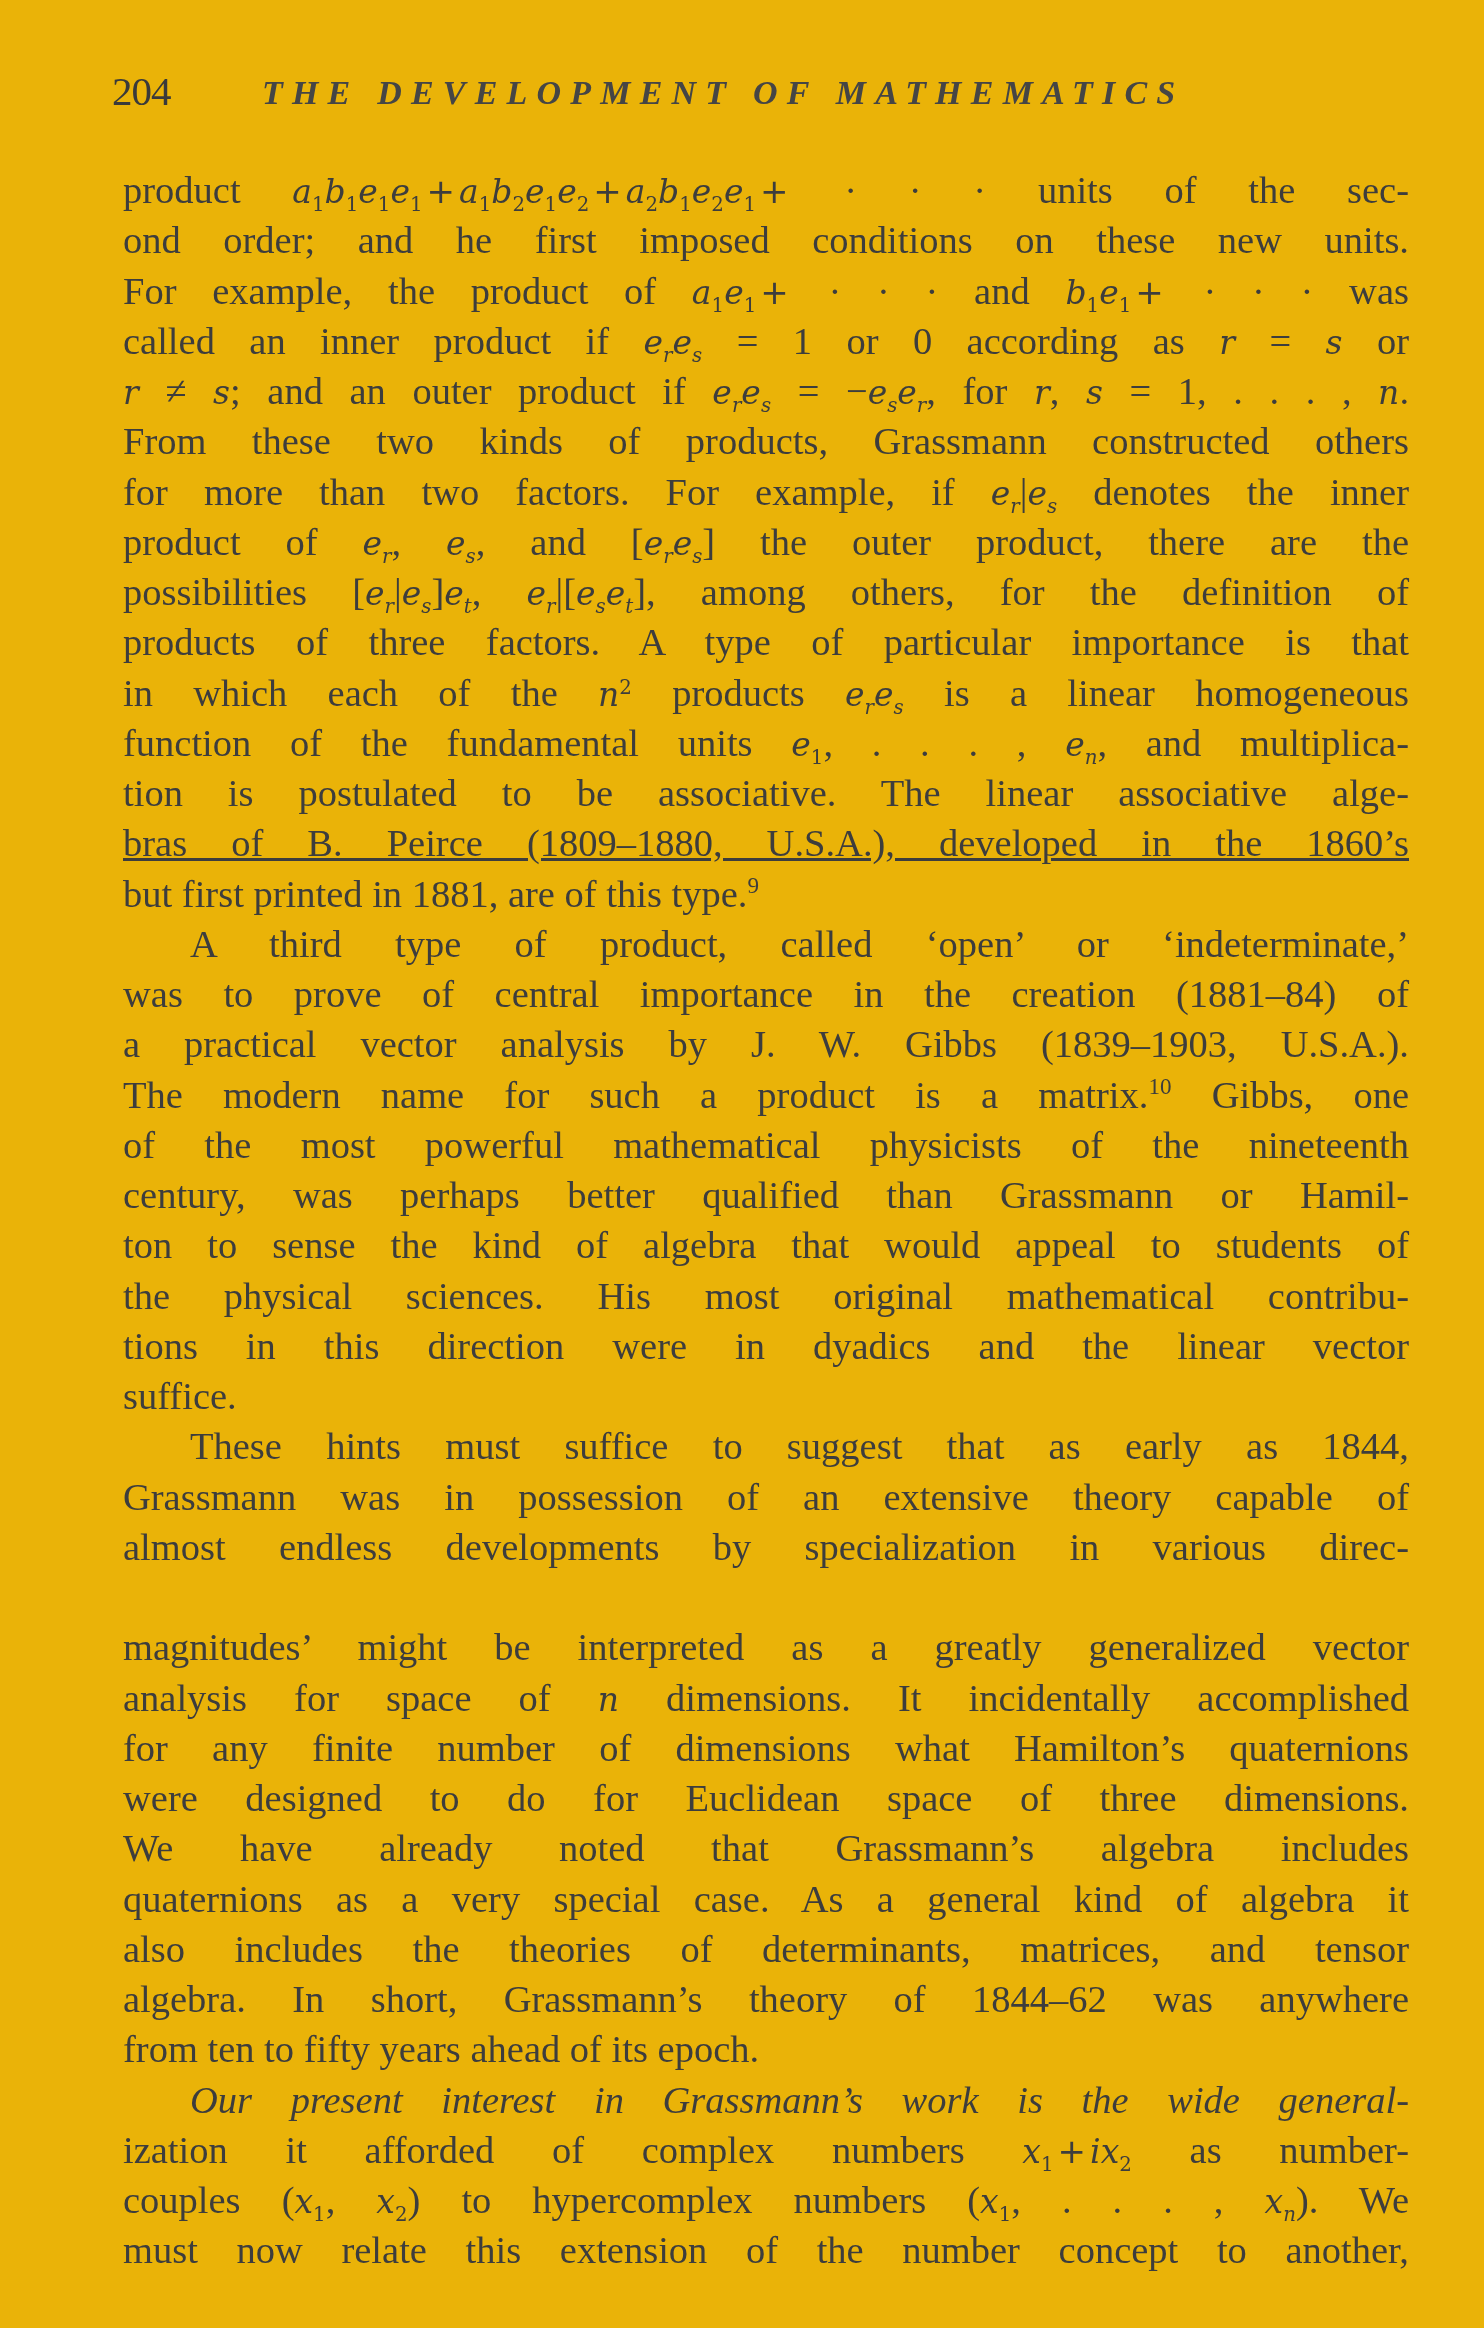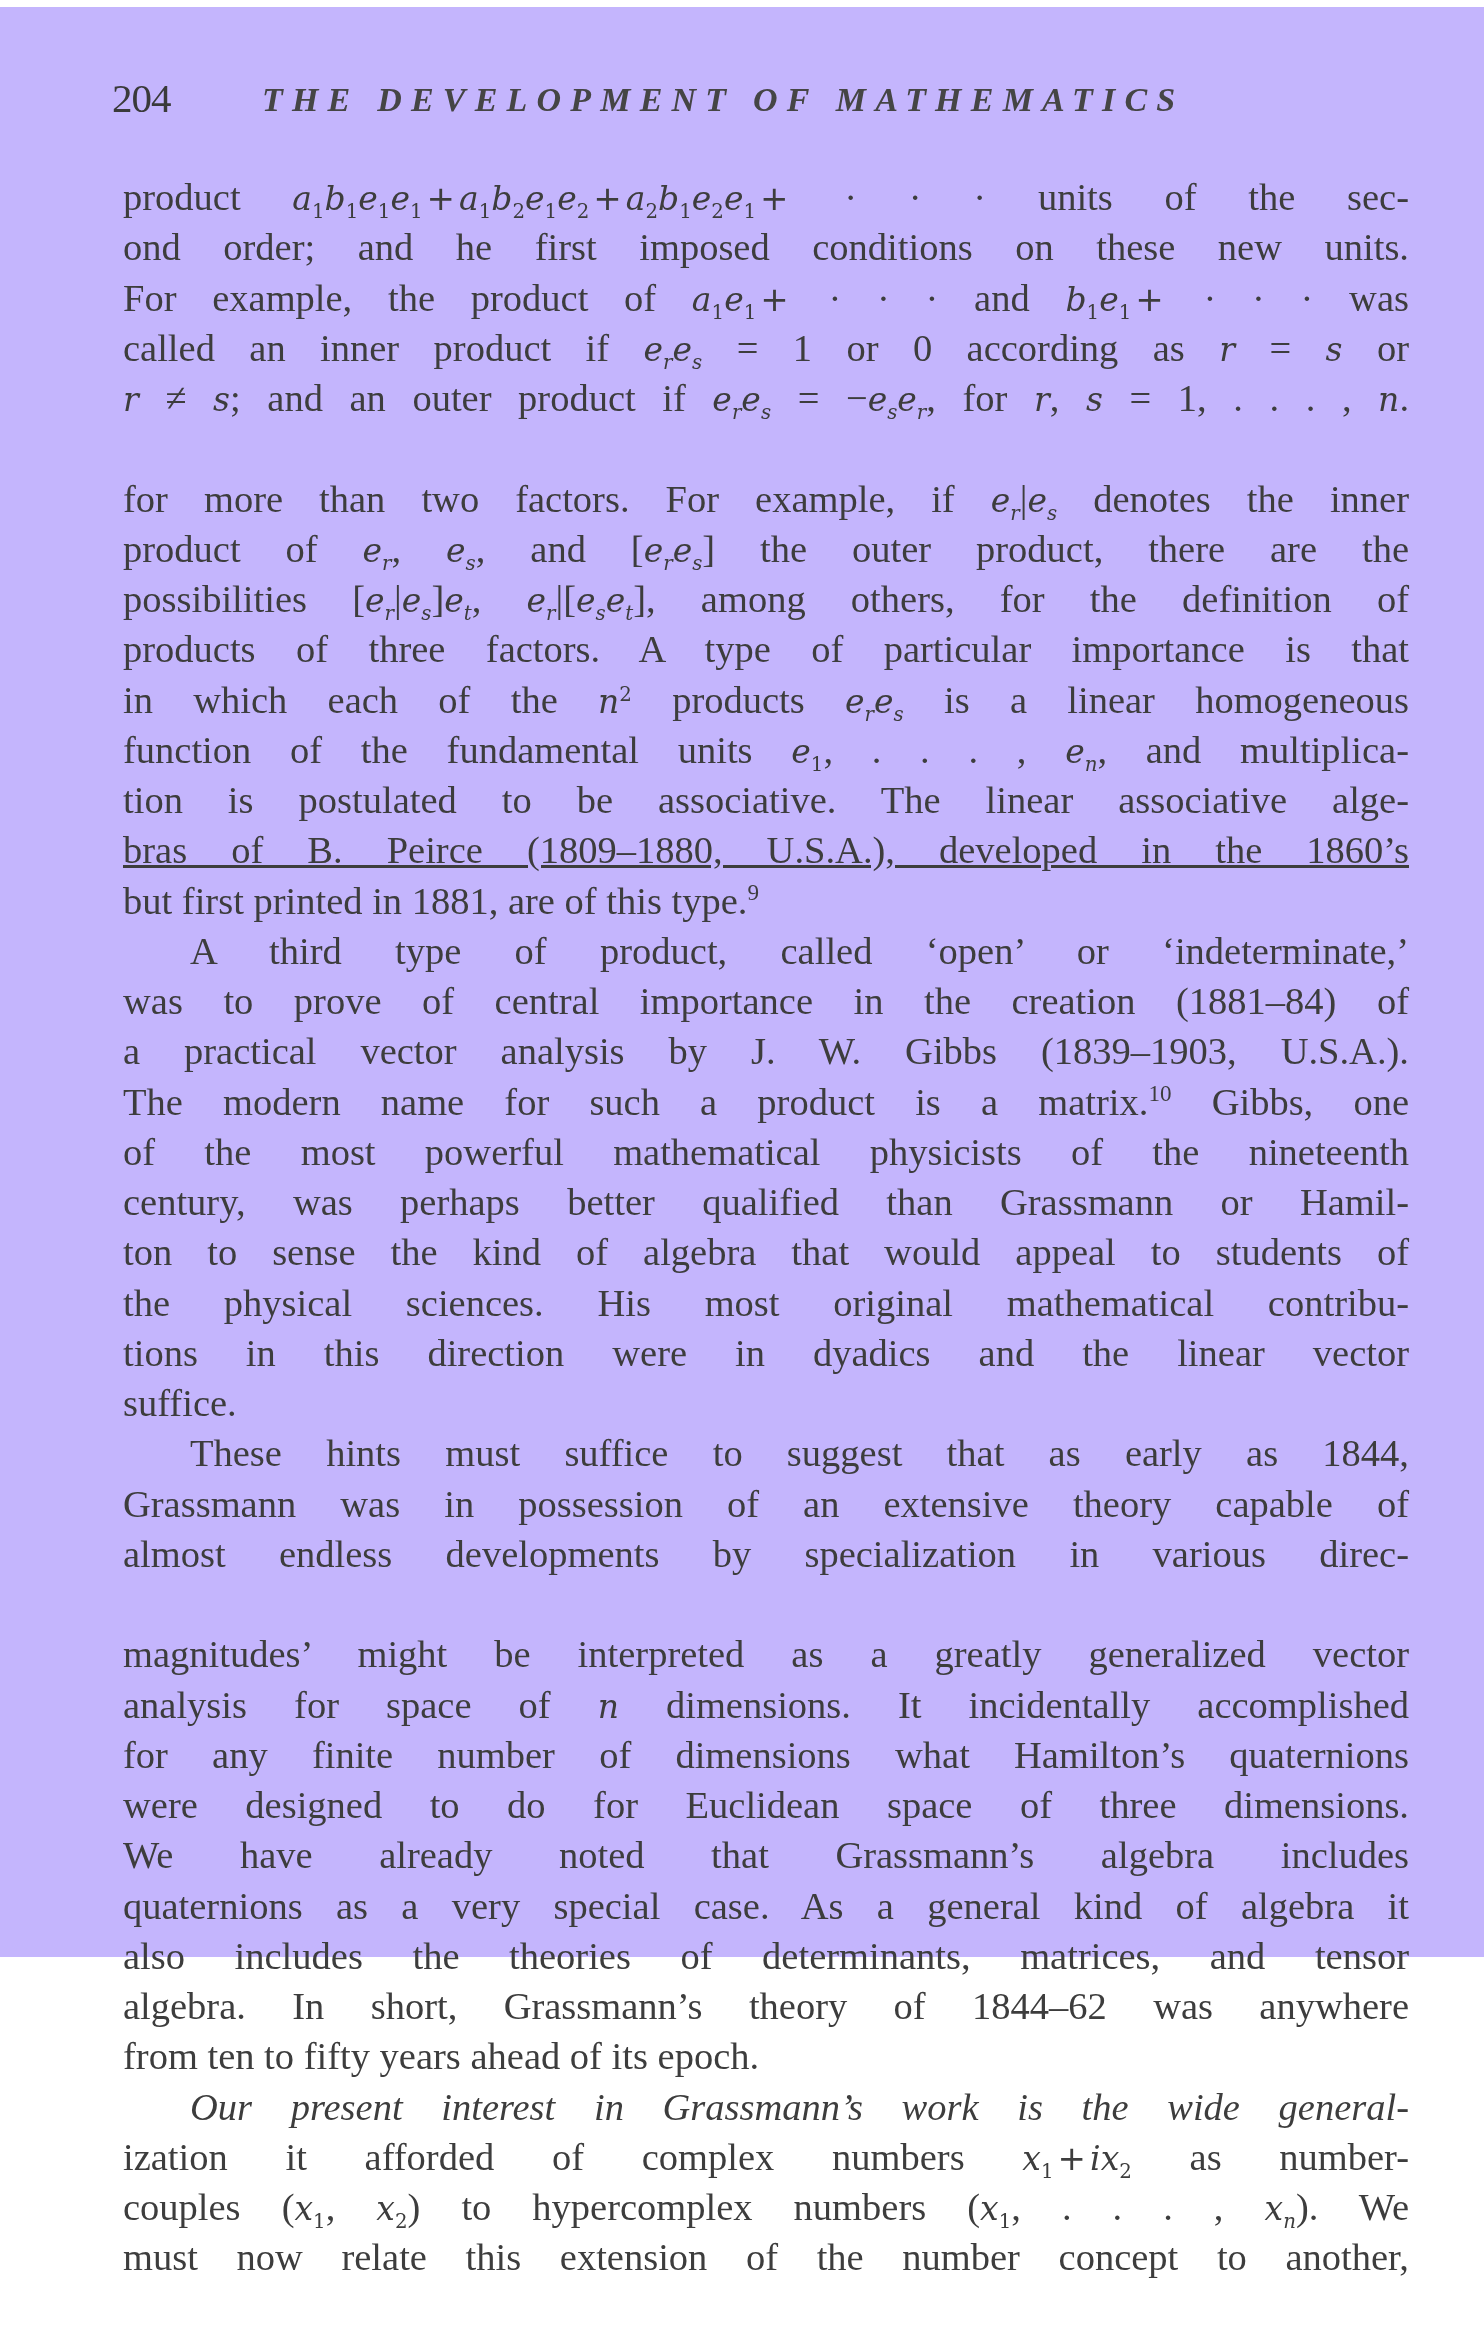--- a/index.html
+++ b/index.html
@@ -10,23 +10,23 @@
   body {
     width: 1484px;
     height: 2328px;
     position: relative;
     overflow: hidden;
     color: #3d3d3d;
     font-family: "Liberation Serif", "DejaVu Serif", serif;
   }
   .page {
     position: absolute;
-    left: 0; top: 7px;
-    width: 1484px; height: 1950px;
-    background: #c4b5fd;
+    left: 0; top: 0;
+    width: 1484px; height: 2328px;
+    background: #eab308;
   }
   .running-head {
     position: absolute;
     left: 112px;
     top: 66px;
     width: 1150px;
     height: 50px;
     white-space: nowrap;
   }
   .folio {
@@ -96,20 +96,21 @@
   <div class="running-head">
     <span class="folio">204</span>
     <span class="head-title">THE DEVELOPMENT OF MATHEMATICS</span>
   </div>
   <div class="body-text" id="body-text">
       <div class="line" style="top: 165px;"><span class="seg">product </span><span class="m"><span>a</span><sub>1</sub></span><span class="m"><span>b</span><sub>1</sub></span><span class="m"><span>e</span><sub>1</sub></span><span class="m"><span>e</span><sub>1</sub></span><span class="op">+</span><span class="m"><span>a</span><sub>1</sub></span><span class="m"><span>b</span><sub>2</sub></span><span class="m"><span>e</span><sub>1</sub></span><span class="m"><span>e</span><sub>2</sub></span><span class="op">+</span><span class="m"><span>a</span><sub>2</sub></span><span class="m"><span>b</span><sub>1</sub></span><span class="m"><span>e</span><sub>2</sub></span><span class="m"><span>e</span><sub>1</sub></span><span class="op">+</span><span class="seg"> · · · units of the sec-</span></div>
       <div class="line" style="top: 215.25px;"><span class="seg">ond order; and he first imposed conditions on these new units.</span></div>
       <div class="line" style="top: 265.5px;"><span class="seg">For example, the product of </span><span class="m"><span>a</span><sub>1</sub></span><span class="m"><span>e</span><sub>1</sub></span><span class="op">+</span><span class="seg"> · · · and </span><span class="m"><span>b</span><sub>1</sub></span><span class="m"><span>e</span><sub>1</sub></span><span class="op">+</span><span class="seg"> · · · was</span></div>
       <div class="line" style="top: 315.75px;"><span class="seg">called an inner product if </span><span class="m"><span>e</span><sub class="it">r</sub></span><span class="m"><span>e</span><sub class="it">s</sub></span><span class="seg"> = 1 or 0 according as </span><span class="m"><span>r</span></span><span class="seg"> = </span><span class="m"><span>s</span></span><span class="seg"> or</span></div>
       <div class="line" style="top: 366px;"><span class="m"><span>r</span></span><span class="seg"> ≠ </span><span class="m"><span>s</span></span><span class="seg">; and an outer product if </span><span class="m"><span>e</span><sub class="it">r</sub></span><span class="m"><span>e</span><sub class="it">s</sub></span><span class="seg"> = −</span><span class="m"><span>e</span><sub class="it">s</sub></span><span class="m"><span>e</span><sub class="it">r</sub></span><span class="seg">, for </span><span class="m"><span>r</span></span><span class="seg">, </span><span class="m"><span>s</span></span><span class="seg"> = 1, . . . , </span><span class="m"><span>n</span></span><span class="seg">.</span></div>
+      <div class="line" style="top: 416.25px;"><span class="seg">From these two kinds of products, Grassmann constructed others</span></div>
       <div class="line" style="top: 466.5px;"><span class="seg">for more than two factors. For example, if </span><span class="m"><span>e</span><sub class="it">r</sub></span><span class="seg">|</span><span class="m"><span>e</span><sub class="it">s</sub></span><span class="seg"> denotes the inner</span></div>
       <div class="line" style="top: 516.75px;"><span class="seg">product of </span><span class="m"><span>e</span><sub class="it">r</sub></span><span class="seg">, </span><span class="m"><span>e</span><sub class="it">s</sub></span><span class="seg">, and [</span><span class="m"><span>e</span><sub class="it">r</sub></span><span class="m"><span>e</span><sub class="it">s</sub></span><span class="seg">] the outer product, there are the</span></div>
       <div class="line" style="top: 567px;"><span class="seg">possibilities [</span><span class="m"><span>e</span><sub class="it">r</sub></span><span class="seg">|</span><span class="m"><span>e</span><sub class="it">s</sub></span><span class="seg">]</span><span class="m"><span>e</span><sub class="it">t</sub></span><span class="seg">, </span><span class="m"><span>e</span><sub class="it">r</sub></span><span class="seg">|[</span><span class="m"><span>e</span><sub class="it">s</sub></span><span class="m"><span>e</span><sub class="it">t</sub></span><span class="seg">], among others, for the definition of</span></div>
       <div class="line" style="top: 617.25px;"><span class="seg">products of three factors. A type of particular importance is that</span></div>
       <div class="line" style="top: 667.5px;"><span class="seg">in which each of the </span><span class="m"><span>n</span><sup>2</sup></span><span class="seg"> products </span><span class="m"><span>e</span><sub class="it">r</sub></span><span class="m"><span>e</span><sub class="it">s</sub></span><span class="seg"> is a linear homogeneous</span></div>
       <div class="line" style="top: 717.75px;"><span class="seg">function of the fundamental units </span><span class="m"><span>e</span><sub>1</sub></span><span class="seg">, . . . , </span><span class="m"><span>e</span><sub class="it">n</sub></span><span class="seg">, and multiplica-</span></div>
       <div class="line" style="top: 768px;"><span class="seg">tion is postulated to be associative. The linear associative alge-</span></div>
       <div class="line" style="top: 818.25px; text-decoration: underline;"><span class="seg">bras of B. Peirce (1809–1880, U.S.A.), developed in the 1860’s</span></div>
       <div class="line last" style="top: 868.5px;"><span class="seg">but first printed in 1881, are of this type.</span><span class="fn">9</span></div>
       <div class="line indent" style="top: 918.75px;"><span class="seg">A third type of product, called ‘open’ or ‘indeterminate,’</span></div>

